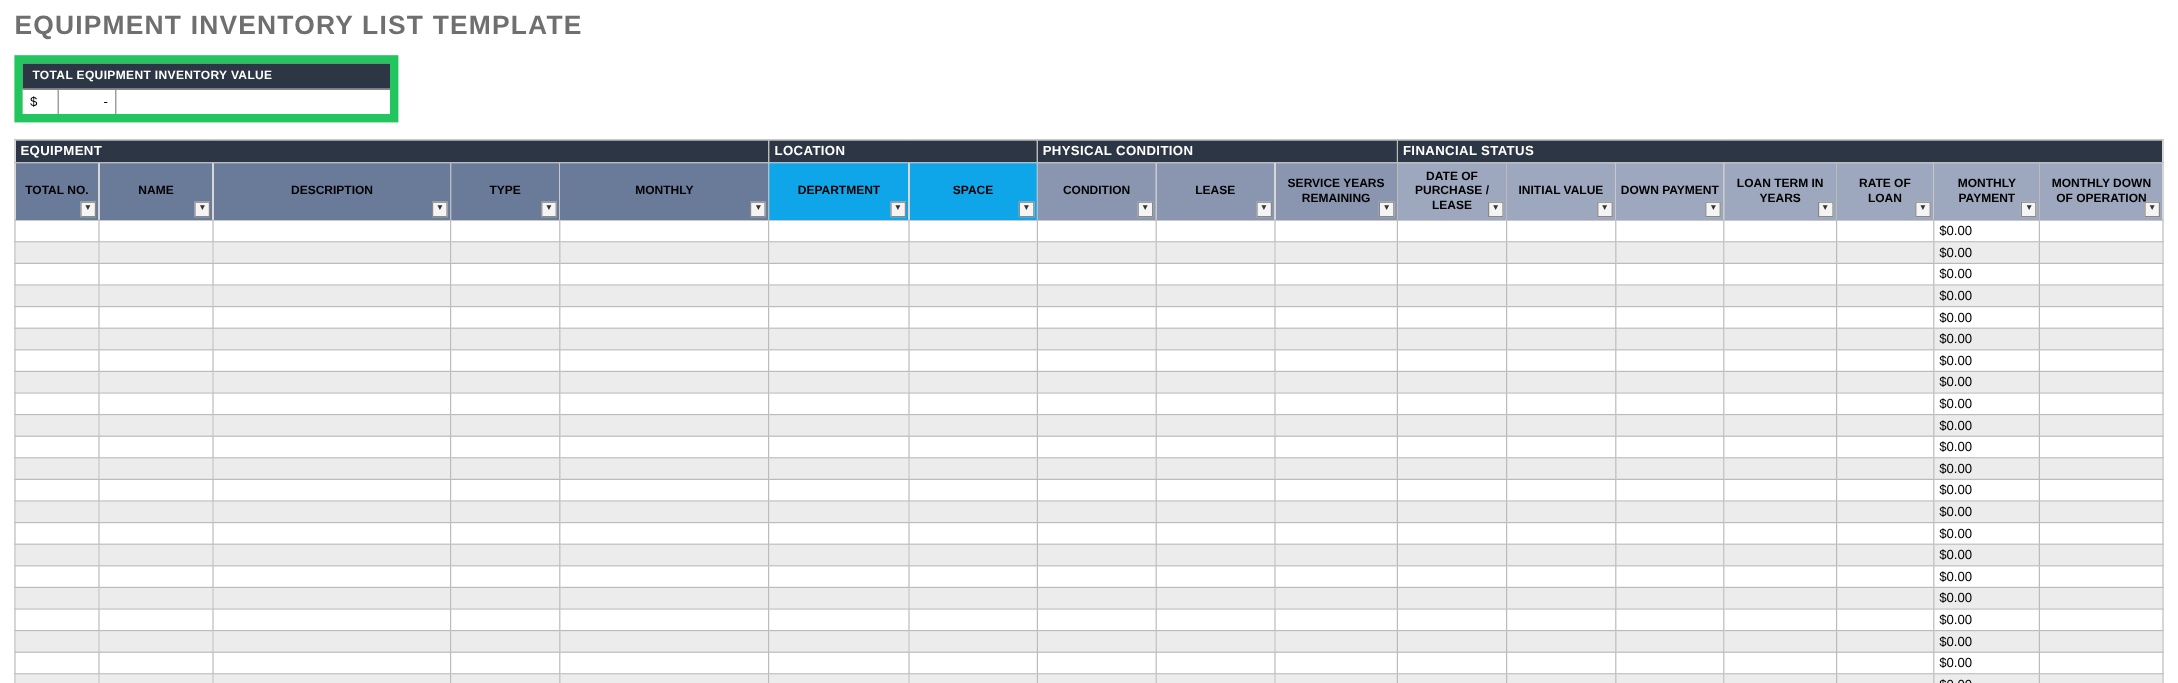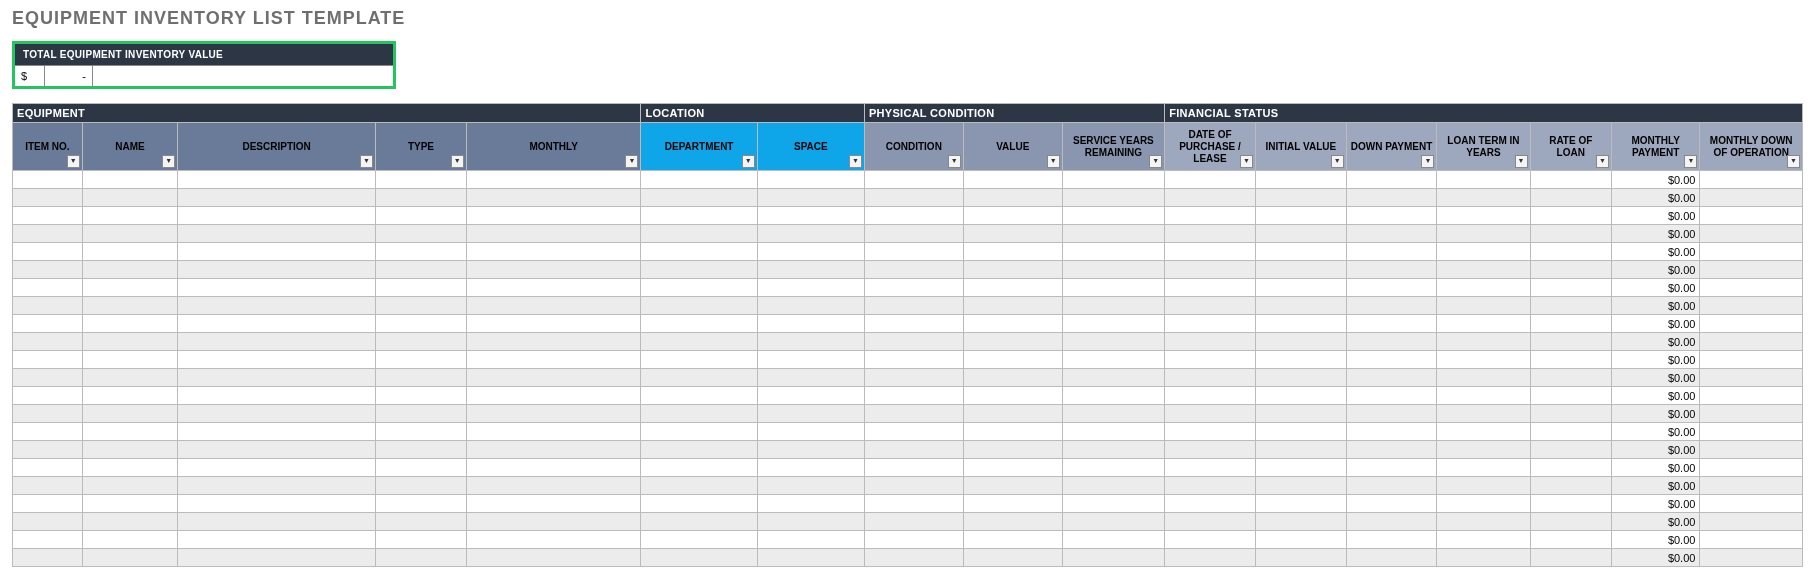--- a/index.html
+++ b/index.html
@@ -7,29 +7,29 @@
     font-family: Arial, Helvetica, sans-serif;
     background: #fff;
     font-size: 11px;
     color: #000;
   }
   .page {
     padding: 8px 12px;
     width: 1815px;
   }
   .title {
-    font-size: 18px;
+    font-size: 22px;
     font-weight: bold;
     letter-spacing: 1px;
     color: #6f6f6f;
     margin-bottom: 12px;
   }
   .summary-box {
-    width: 384px;
-    border: 3px solid #22c55e;
+    width: 320px;
+    border: 7px solid #22c55e;
     margin-bottom: 14px;
   }
   .summary-header {
     background: #2c3645;
     color: #fff;
     font-weight: bold;
     font-size: 10px;
     padding: 5px 8px;
     letter-spacing: 0.3px;
   }
@@ -110,21 +110,20 @@
     height: 18px;
     padding: 0 4px;
     font-size: 11px;
     text-align: left;
     background: #fff;
   }
   tbody.data tr:nth-child(even) td {
     background: #ececec;
   }
   tbody.data td.money {
-    text-align: right;
   }
   .c-itemno { width: 60px; }
   .c-name { width: 82px; }
   .c-desc { width: 170px; }
   .c-type { width: 78px; }
   .c-remarks { width: 150px; }
   .c-dept { width: 100px; }
   .c-space { width: 92px; }
   .c-cond { width: 85px; }
   .c-vendor { width: 85px; }
@@ -172,29 +171,29 @@
         <col class="c-mco">
     </colgroup>
     <thead>
       <tr class="group-header">
         <th colspan="5">EQUIPMENT</th>
         <th colspan="2">LOCATION</th>
         <th colspan="3">PHYSICAL CONDITION</th>
         <th colspan="7">FINANCIAL STATUS</th>
       </tr>
       <tr class="col-header" id="col-header-row">
-          <th class="bg-equip"><span>ITEM NO.</span><div class="filter-arrow">▼</div></th>
+          <th class="bg-equip"><span>TOTAL NO.</span><div class="filter-arrow">▼</div></th>
           <th class="bg-equip"><span>NAME</span><div class="filter-arrow">▼</div></th>
           <th class="bg-equip"><span>DESCRIPTION</span><div class="filter-arrow">▼</div></th>
           <th class="bg-equip"><span>TYPE</span><div class="filter-arrow">▼</div></th>
           <th class="bg-equip"><span>MONTHLY</span><div class="filter-arrow">▼</div></th>
           <th class="bg-loc"><span>DEPARTMENT</span><div class="filter-arrow">▼</div></th>
           <th class="bg-loc"><span>SPACE</span><div class="filter-arrow">▼</div></th>
           <th class="bg-cond"><span>CONDITION</span><div class="filter-arrow">▼</div></th>
-          <th class="bg-cond"><span>VALUE</span><div class="filter-arrow">▼</div></th>
+          <th class="bg-cond"><span>LEASE</span><div class="filter-arrow">▼</div></th>
           <th class="bg-cond"><span>SERVICE YEARS REMAINING</span><div class="filter-arrow">▼</div></th>
           <th class="bg-fin"><span>DATE OF PURCHASE / LEASE</span><div class="filter-arrow">▼</div></th>
           <th class="bg-fin"><span>INITIAL VALUE</span><div class="filter-arrow">▼</div></th>
           <th class="bg-fin"><span>DOWN PAYMENT</span><div class="filter-arrow">▼</div></th>
           <th class="bg-fin"><span>LOAN TERM IN YEARS</span><div class="filter-arrow">▼</div></th>
           <th class="bg-fin"><span>RATE OF LOAN</span><div class="filter-arrow">▼</div></th>
           <th class="bg-fin"><span>MONTHLY PAYMENT</span><div class="filter-arrow">▼</div></th>
           <th class="bg-fin"><span>MONTHLY DOWN OF OPERATION</span><div class="filter-arrow">▼</div></th>
         </tr>
     </thead>

